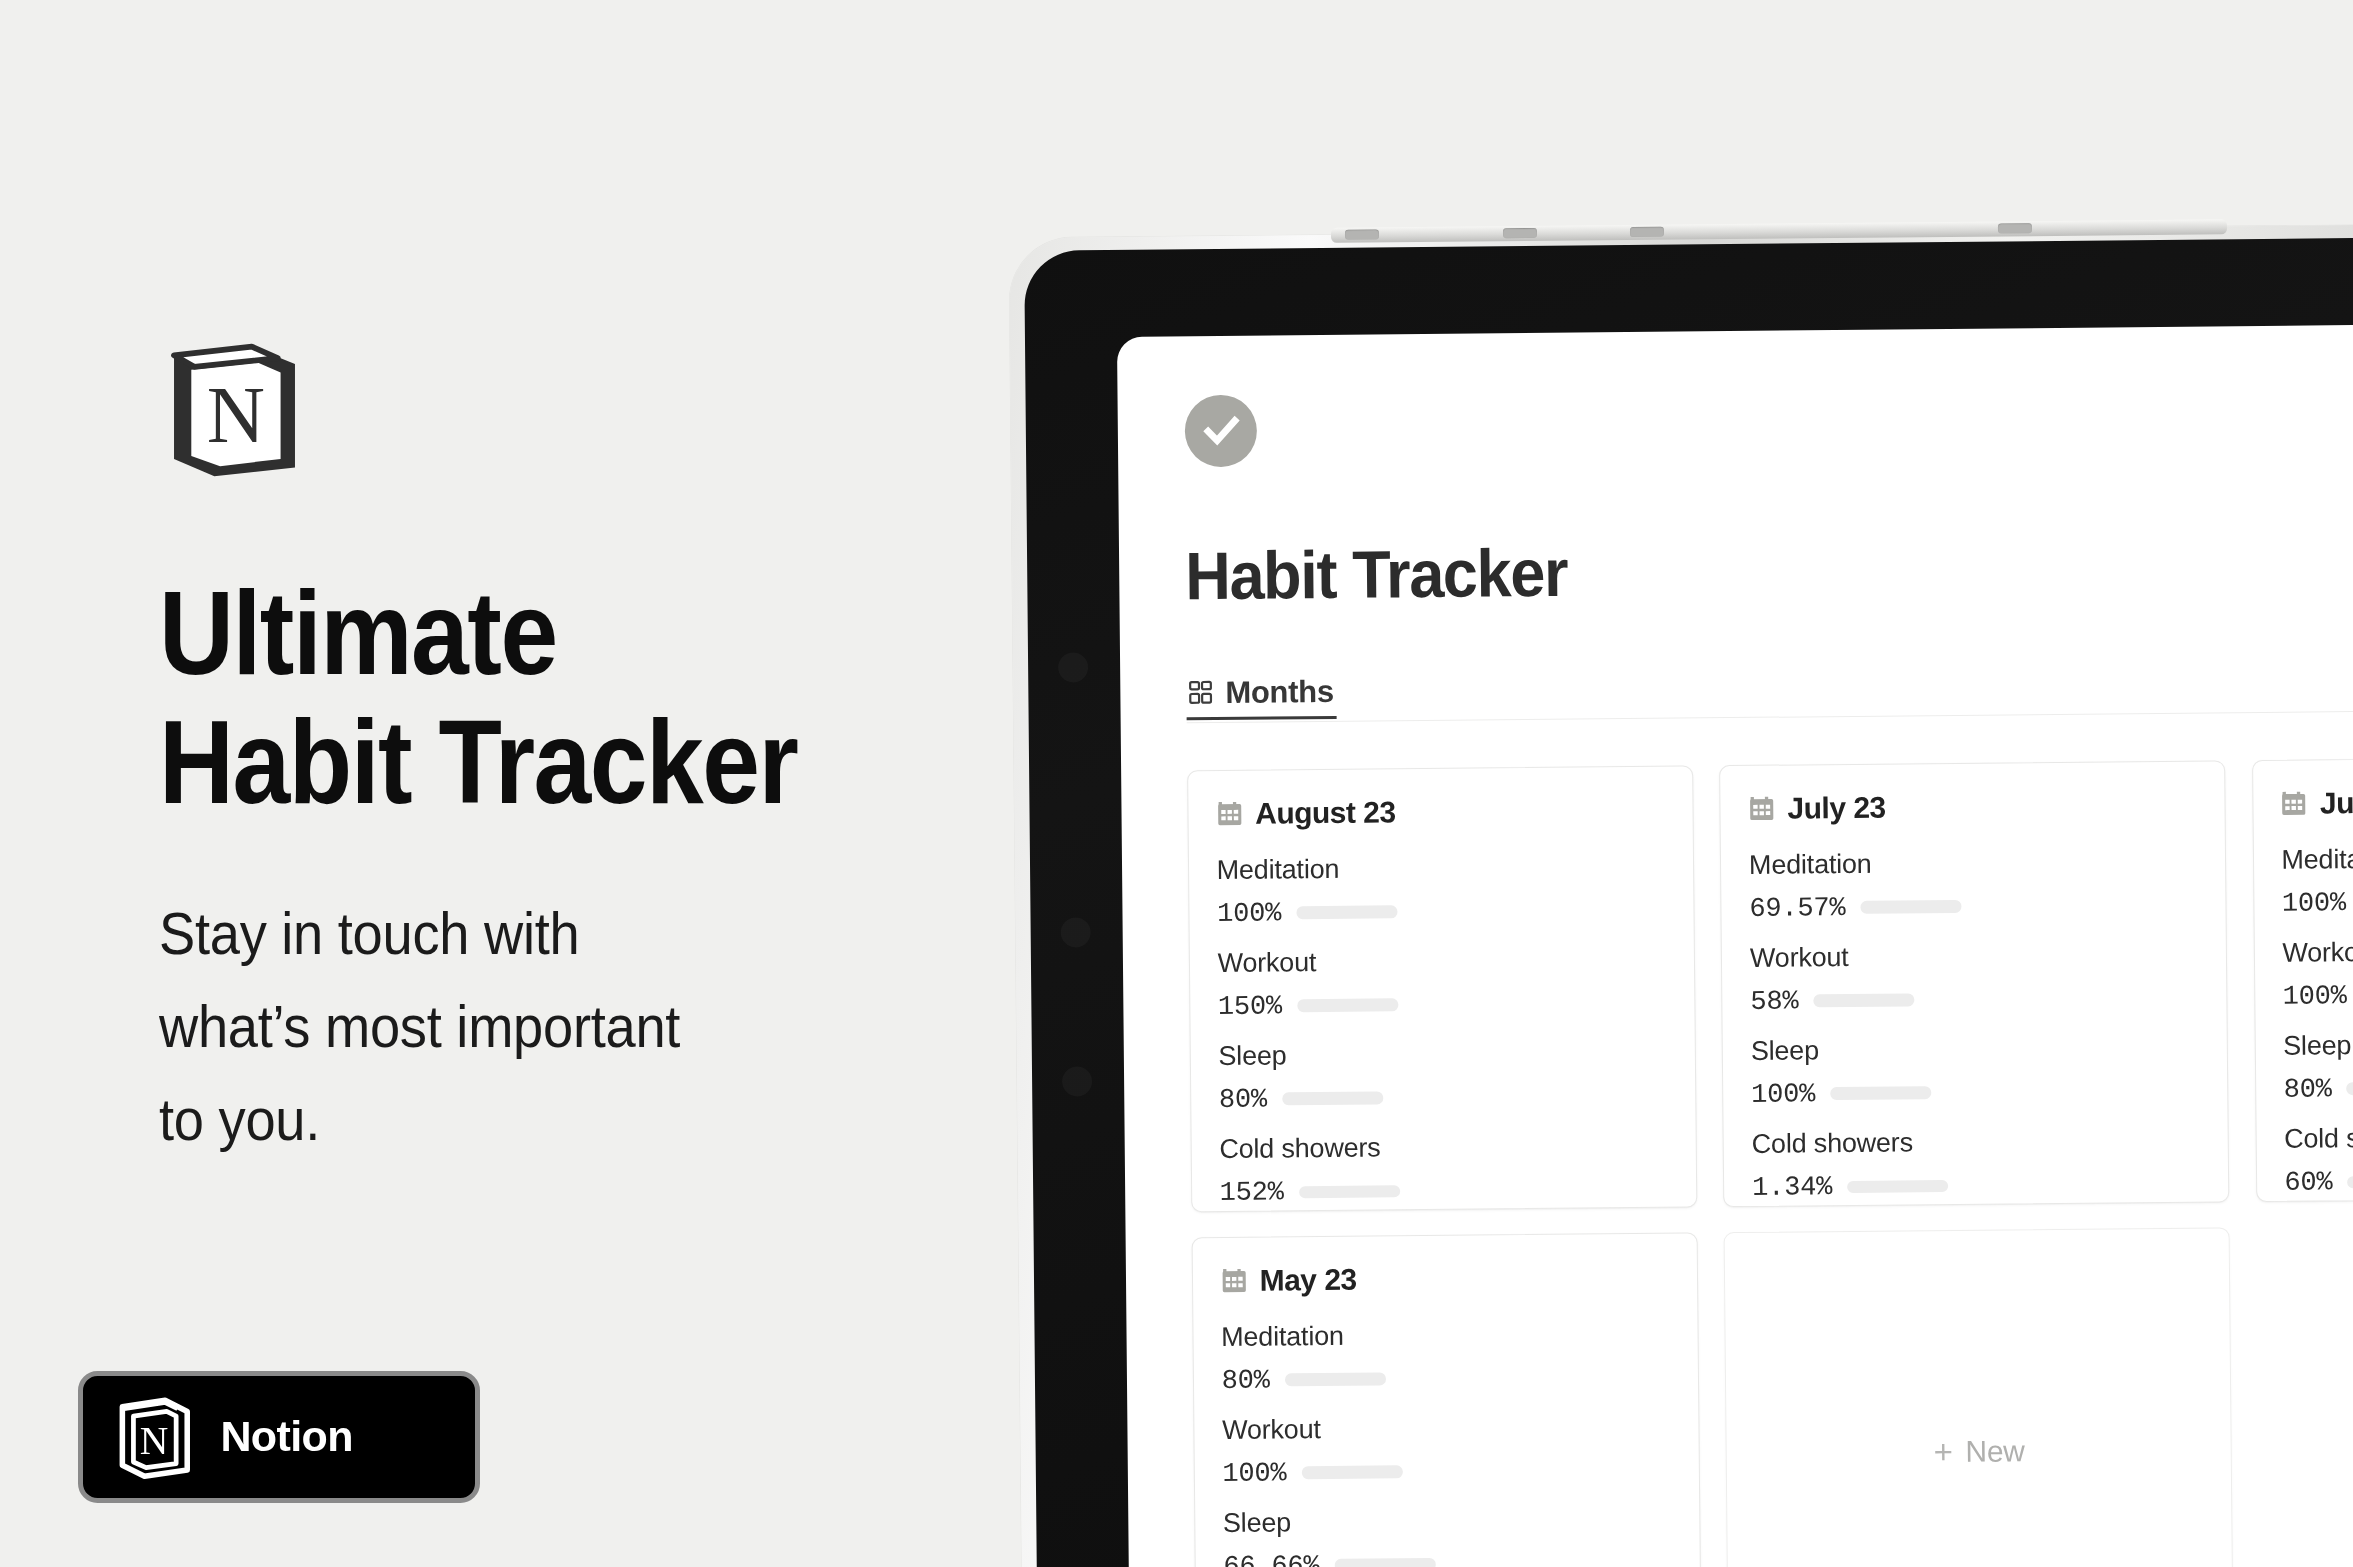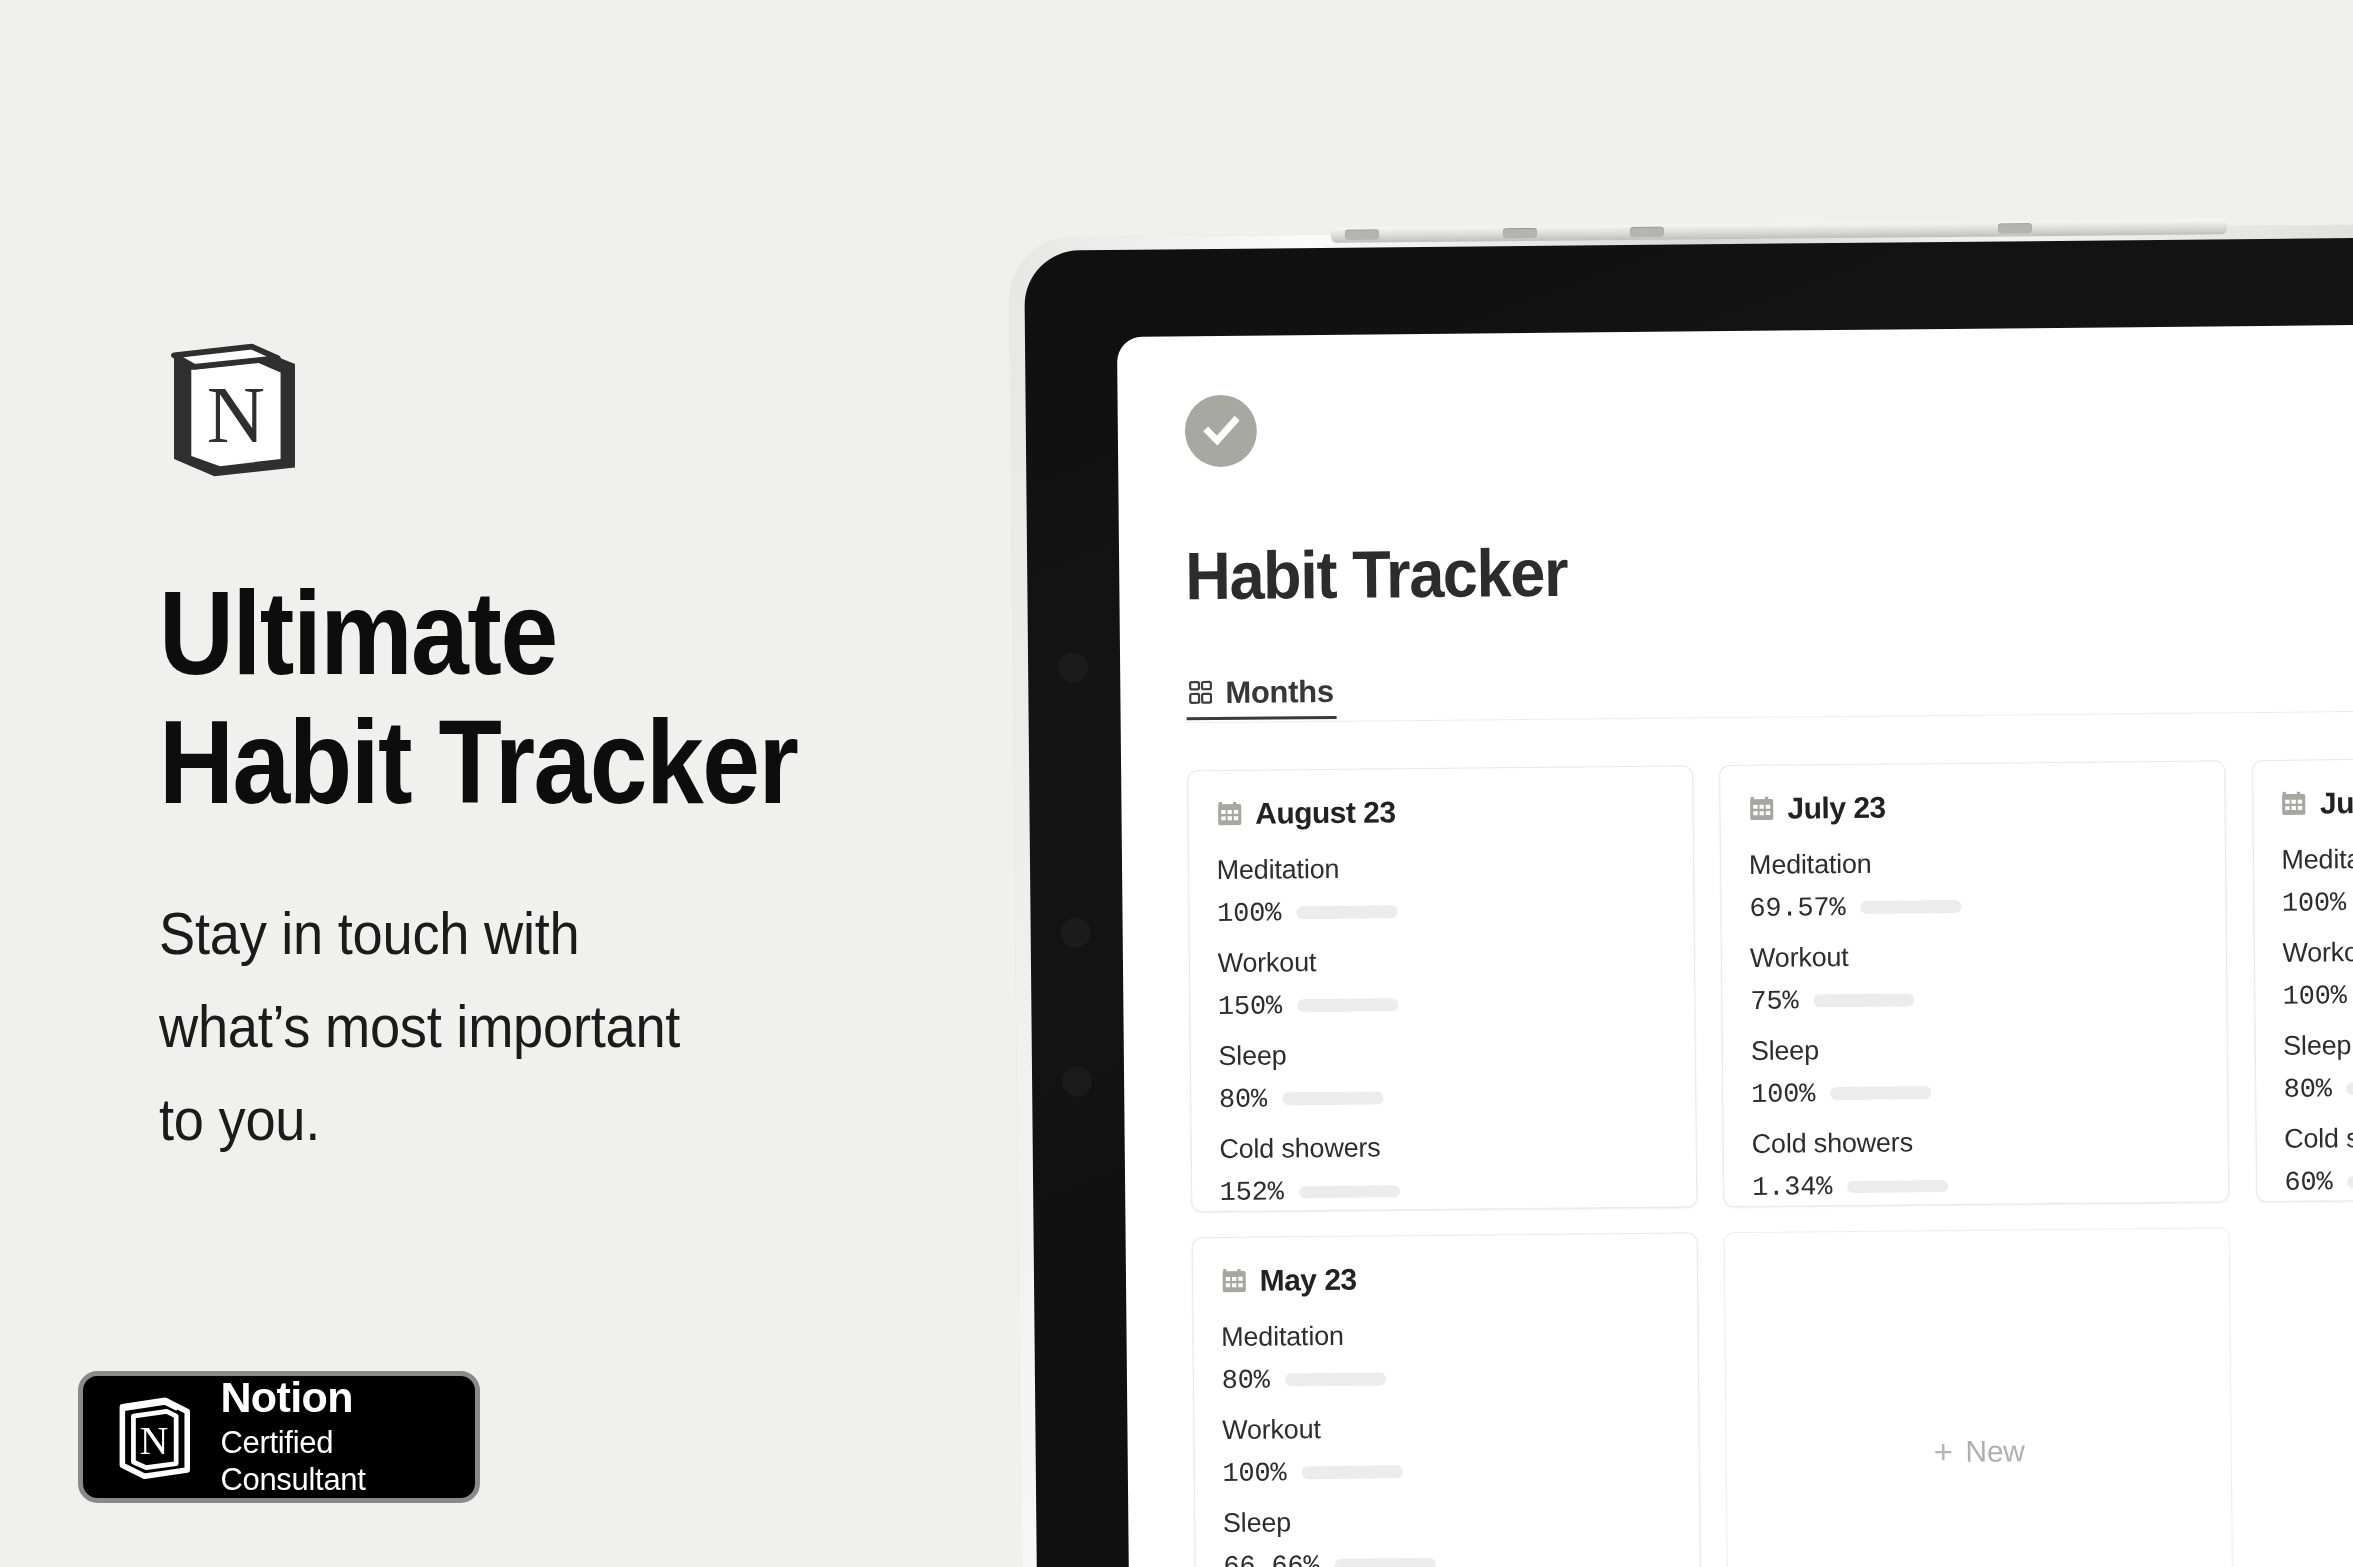--- a/index.html
+++ b/index.html
@@ -365,21 +365,20 @@
       <div class="badge-logo">
         <svg viewBox="0 0 100 110" xmlns="http://www.w3.org/2000/svg">
           <path d="M10 16 L64 8 L92 22 L92 96 L38 104 L10 90 Z" fill="none" stroke="#ffffff" stroke-width="7" stroke-linejoin="round"></path>
           <path d="M24 28 L66 22 L78 28 L78 88 L40 93 L24 86 Z" fill="none" stroke="#ffffff" stroke-width="6" stroke-linejoin="round"></path>
           <path d="M12 18 L64 10 L80 18" fill="none" stroke="#ffffff" stroke-width="7" stroke-linejoin="round"></path>
           <text x="50" y="76" font-family="'Liberation Serif', serif" font-size="50" fill="#ffffff" text-anchor="middle">N</text>
         </svg>
       </div>
       <div class="badge-text">
         <div class="badge-title">Notion</div>
-        <div class="badge-sub">Certified Consultant</div>
       </div>
     </div>
   </div>
 
   <div class="tablet">
     <div class="tablet-edge"></div>
 
     <div class="top-edge">
       <div class="top-btn" style="left:13.8px"></div>
       <div class="top-btn" style="left:172px"></div>
@@ -469,21 +468,21 @@
 </svg></span>
                   <span class="card-title">July 23</span>
                 </div>
                 <div class="habit-name">Meditation</div>
                 <div class="habit-row">
                   <span class="habit-pct">69.57%</span>
                   <span class="bar-track" style="background: rgb(236, 236, 236);"><span class="bar-fill" style="width: 57.14%; background: rgb(109, 156, 122);"></span></span>
                 </div>
                 <div class="habit-name">Workout</div>
                 <div class="habit-row">
-                  <span class="habit-pct">75%</span>
+                  <span class="habit-pct">58%</span>
                   <span class="bar-track" style="background: rgb(236, 236, 236);"><span class="bar-fill" style="width: 75%; background: rgb(109, 156, 122);"></span></span>
                 </div>
                 <div class="habit-name">Sleep</div>
                 <div class="habit-row">
                   <span class="habit-pct">100%</span>
                   <span class="bar-track" style="background: rgb(236, 236, 236);"><span class="bar-fill" style="width: 100%; background: rgb(109, 156, 122);"></span></span>
                 </div>
                 <div class="habit-name">Cold showers</div>
                 <div class="habit-row">
                   <span class="habit-pct">1.34%</span>

